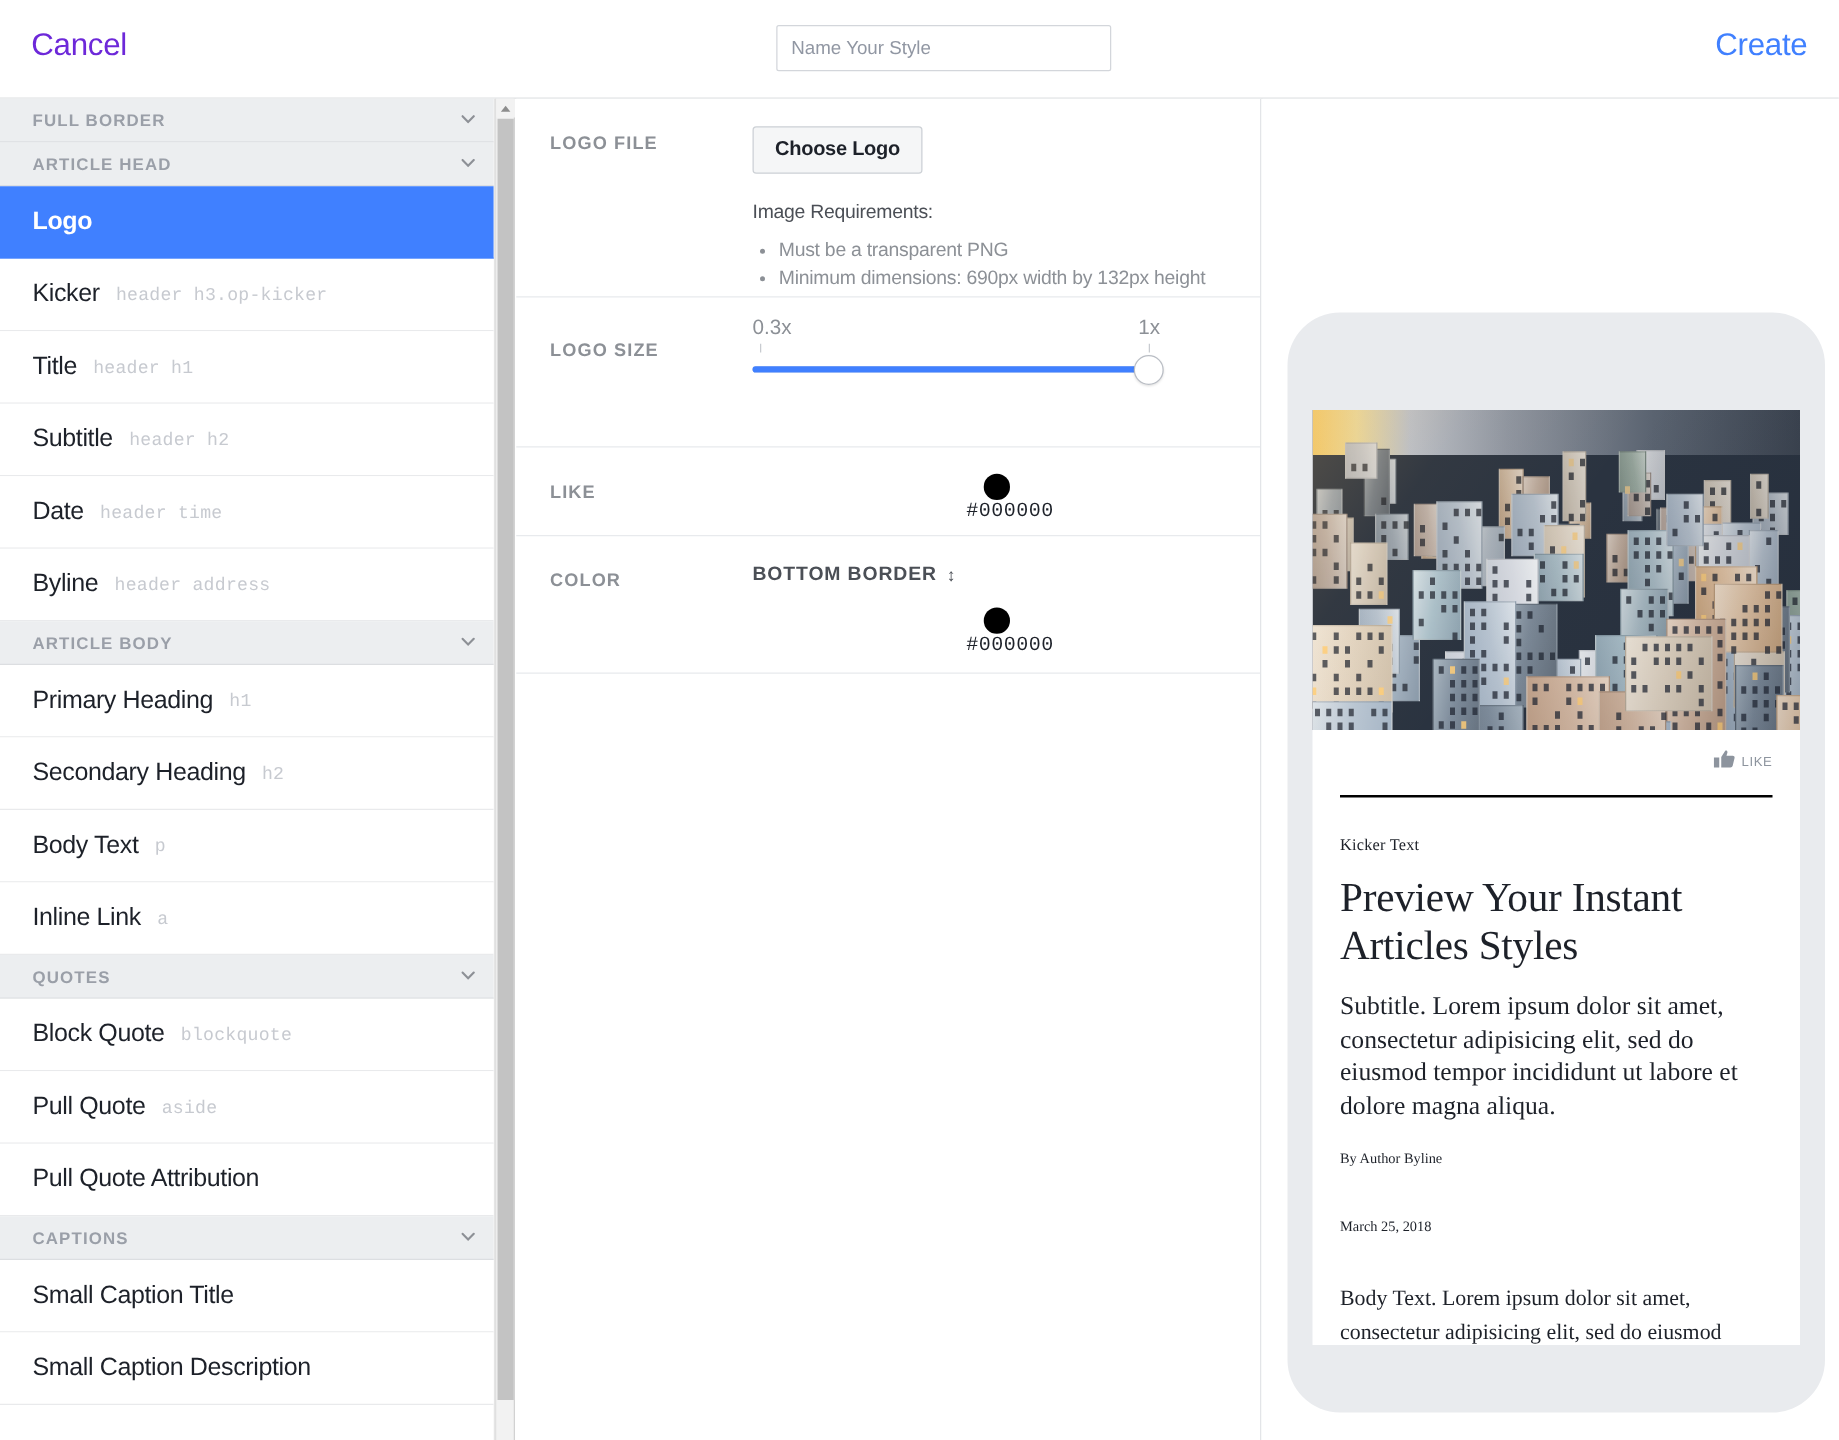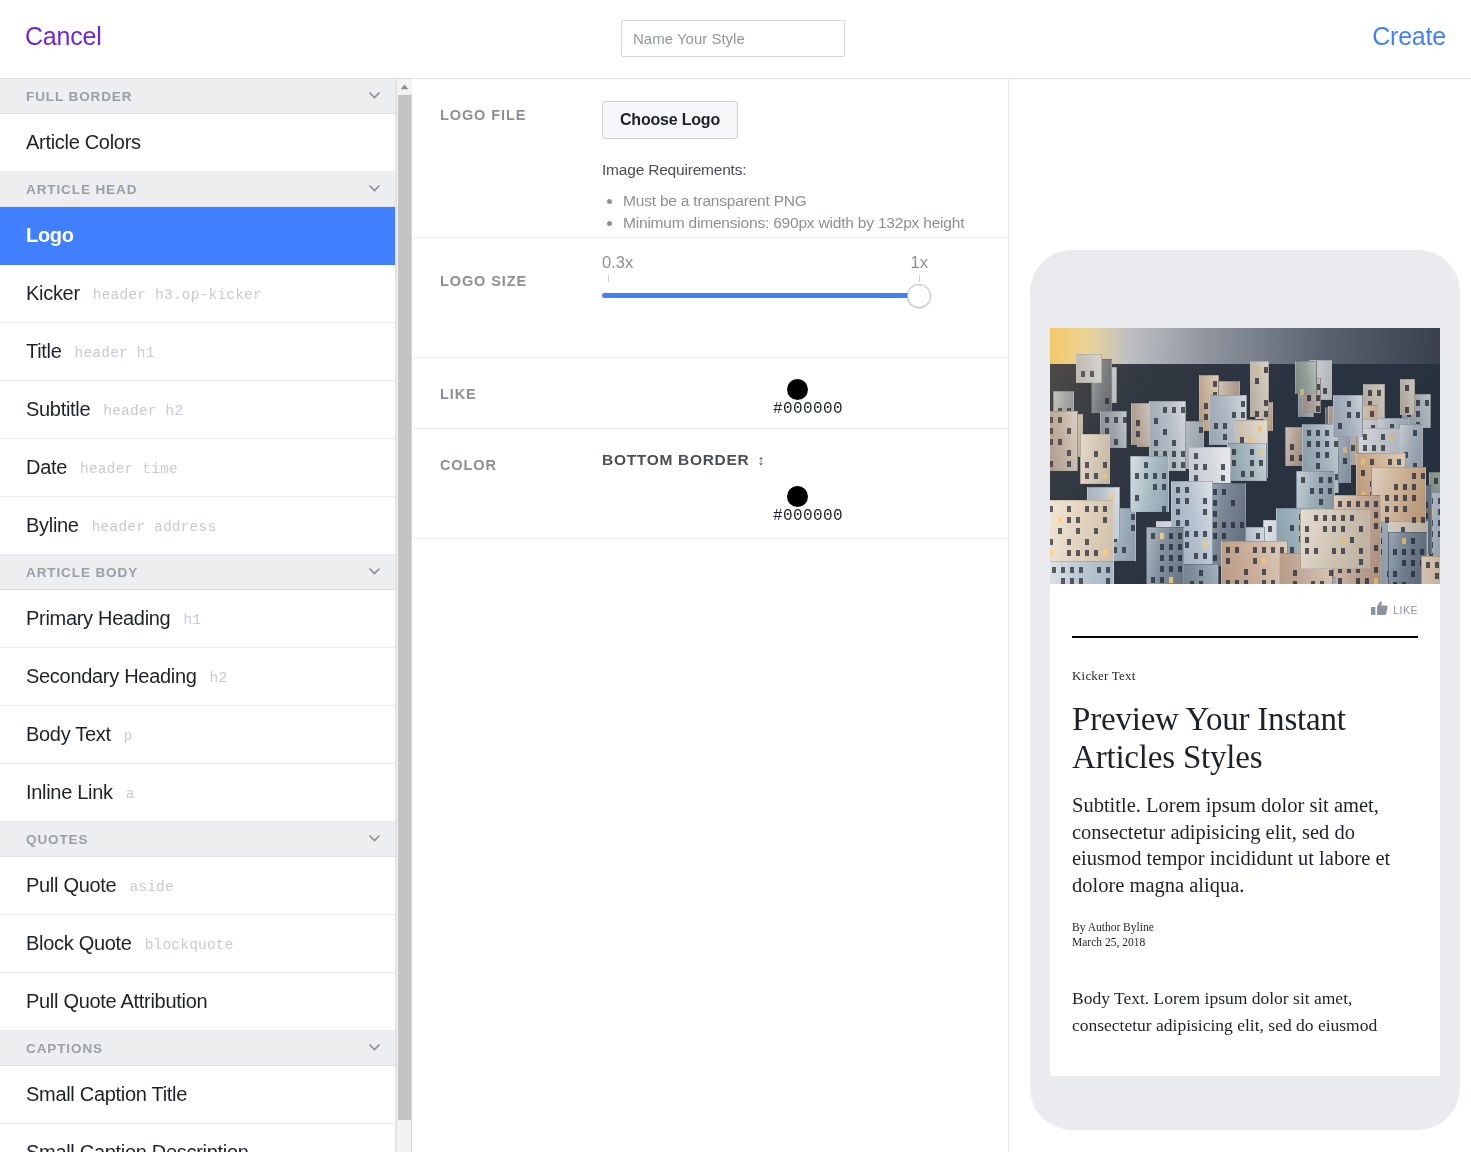--- a/index.html
+++ b/index.html
@@ -32,21 +32,21 @@
     position: absolute;
     right: 25px; top: 22px;
     font-size: 25px;
     color: #4080ff;
     cursor: pointer;
     letter-spacing: -0.2px;
   }
   #style-name-input {
     position: absolute;
     left: 621px; top: 20px;
-    width: 224px; height: 37px;
+    width: 268px; height: 37px;
     border: 1px solid #d3d6db;
     border-radius: 2px;
     background: #fff;
     font-family: "Liberation Sans", sans-serif;
     font-size: 15px;
     color: #1d2129;
     padding: 0 11px;
     outline: none;
   }
   #style-name-input::placeholder { color: #9197a3; }
@@ -380,20 +380,21 @@
   #preview-byline {
     margin-top: 22px;
     font-size: 11.5px;
     color: #1d2129;
     line-height: 15px;
   }
   #preview-date {
     font-size: 11.5px;
     color: #1d2129;
     line-height: 15px;
+    margin-top: 40px;
   }
   #preview-bodytext {
     margin-top: 35px;
     font-size: 17.5px;
     line-height: 27px;
     color: #1d2129;
   }
 </style>
 </head>
 <body>
@@ -406,23 +407,20 @@
 
 <div id="sidebar">
     <div class="sec-header">
       <span class="sec-title">FULL BORDER</span>
       <span class="chev">
         <svg width="11" height="7" viewBox="0 0 11 7">
           <path d="M1 1 L5.5 5.6 L10 1" stroke="#8d9096" stroke-width="1.7" fill="none" stroke-linecap="round"></path>
         </svg>
       </span>
     </div>
-    <div class="nav-item">
-      <span class="label">Article Colors</span>
-    </div>
     <div class="sec-header">
       <span class="sec-title">ARTICLE HEAD</span>
       <span class="chev">
         <svg width="11" height="7" viewBox="0 0 11 7">
           <path d="M1 1 L5.5 5.6 L10 1" stroke="#8d9096" stroke-width="1.7" fill="none" stroke-linecap="round"></path>
         </svg>
       </span>
     </div>
     <div class="nav-item selected">
       <span class="label">Logo</span>
@@ -473,26 +471,26 @@
     </div>
     <div class="sec-header">
       <span class="sec-title">QUOTES</span>
       <span class="chev">
         <svg width="11" height="7" viewBox="0 0 11 7">
           <path d="M1 1 L5.5 5.6 L10 1" stroke="#8d9096" stroke-width="1.7" fill="none" stroke-linecap="round"></path>
         </svg>
       </span>
     </div>
     <div class="nav-item">
+      <span class="label">Block Quote</span>
+      <span class="tag">blockquote</span>
+    </div>
+    <div class="nav-item">
       <span class="label">Pull Quote</span>
       <span class="tag">aside</span>
-    </div>
-    <div class="nav-item">
-      <span class="label">Block Quote</span>
-      <span class="tag">blockquote</span>
     </div>
     <div class="nav-item">
       <span class="label">Pull Quote Attribution</span>
     </div>
     <div class="sec-header">
       <span class="sec-title">CAPTIONS</span>
       <span class="chev">
         <svg width="11" height="7" viewBox="0 0 11 7">
           <path d="M1 1 L5.5 5.6 L10 1" stroke="#8d9096" stroke-width="1.7" fill="none" stroke-linecap="round"></path>
         </svg>

